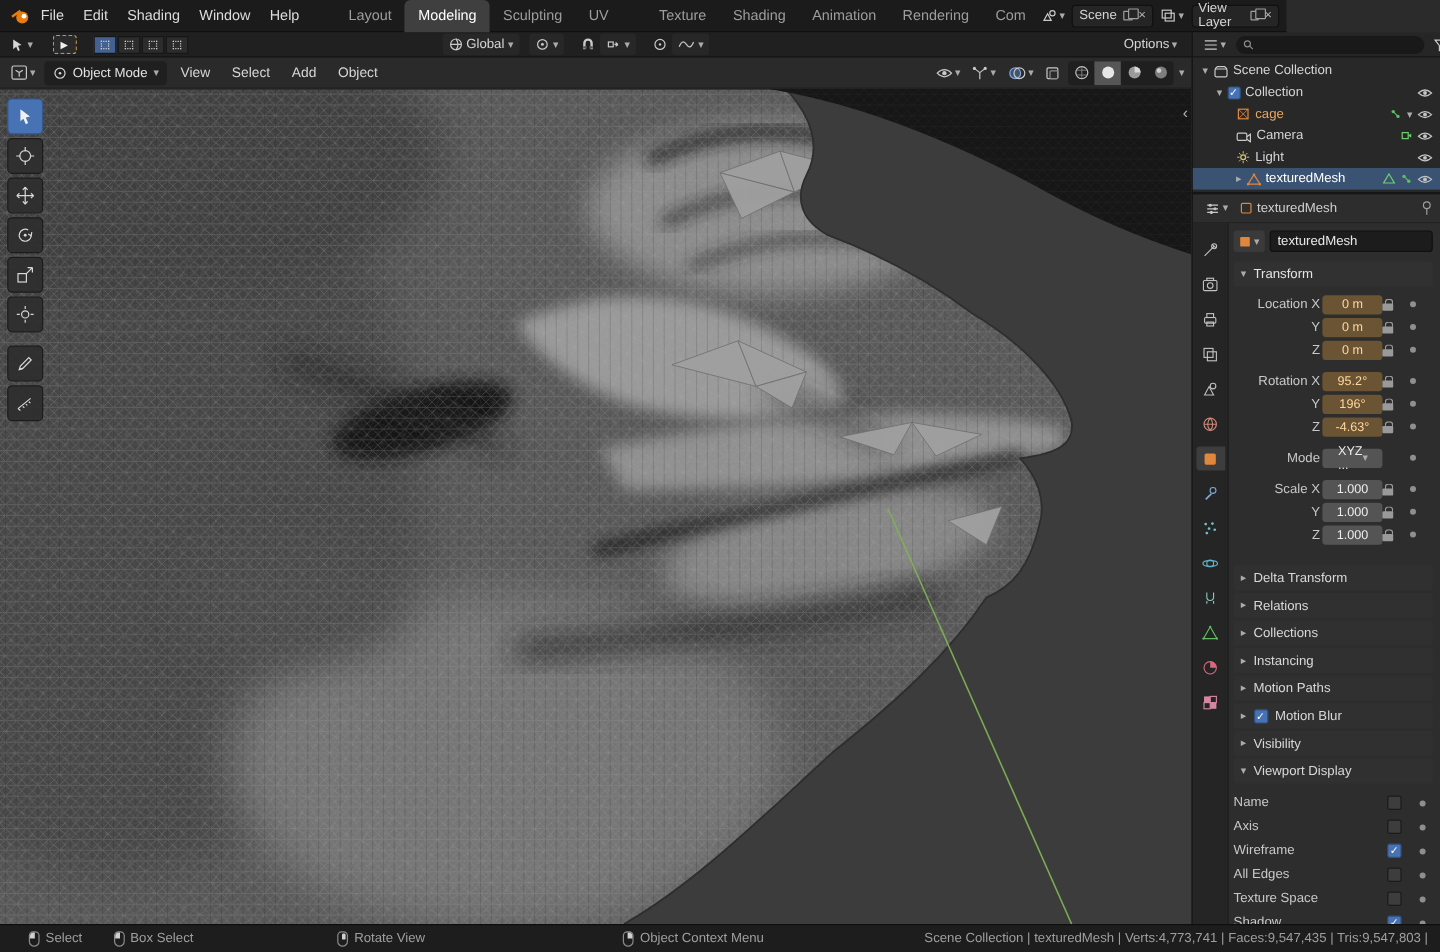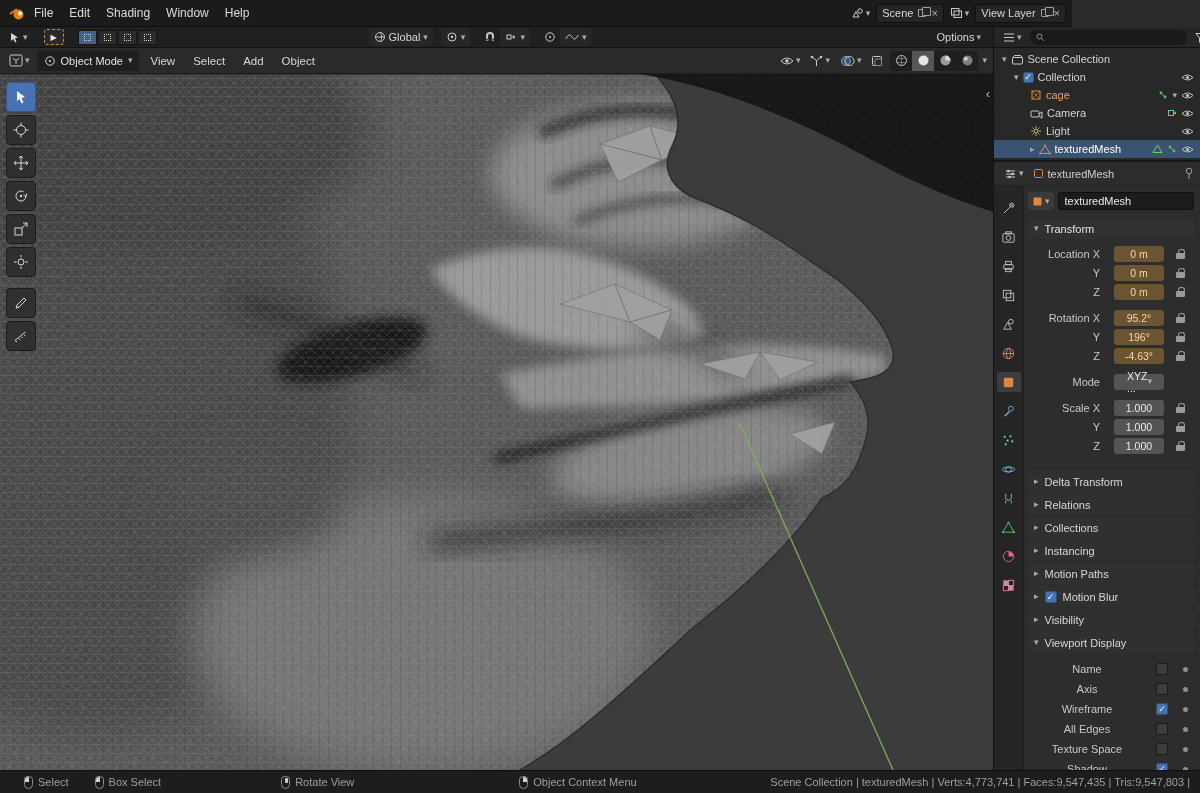--- a/index.html
+++ b/index.html
@@ -72,36 +72,36 @@
   .props-header{height:24px;display:flex;align-items:center;gap:5px;padding:0 6px;border-bottom:1px solid #232323}
   .breadcrumb{display:flex;align-items:center;gap:4px;color:#cfcfcf}
   .props-tabs{position:absolute;left:0;top:24px;bottom:0;width:30px;background:#252525;border-right:1px solid #1e1e1e;display:flex;flex-direction:column;align-items:center;gap:9px;padding-top:12px}
   .ptab{width:24px;height:20px;display:flex;align-items:center;justify-content:center;border-radius:3px 0 0 3px}
   .ptab.checked{background:#3d3d3d}
   .props-main{position:absolute;left:30px;right:0;top:24px;bottom:0;padding:6px 6px 0 4px;overflow:hidden}
   .namerow{display:flex;align-items:center;gap:4px;margin-bottom:8px}
   .miniDrop{display:flex;align-items:center;gap:2px;background:#3a3a3a;border-radius:3px;height:18px;padding:0 4px}
   .namefield{flex:1;height:18px;background:#1c1c1c;border:1px solid #101010;border-radius:3px;color:#e8e8e8;font-size:11px;padding:0 6px;font-family:"Liberation Sans",sans-serif;outline:none;min-width:0}
   .panelhdr{height:21px;display:flex;align-items:center;gap:6px;background:#313131;border-radius:3px;padding:0 6px;color:#e3e3e3;margin-bottom:5px}
-  .trow{display:grid;grid-template-columns:74px 50px 18px 14px;align-items:center;height:19px;column-gap:12px}
+  .trow{display:grid;grid-template-columns:74px 50px 18px 14px;align-items:center;height:19px;column-gap:0}
   .trow.mt{margin-top:7px}
   .tlabel{text-align:right;color:#c8c8c8;padding-right:2px;font-size:11px;white-space:nowrap}
   .tfield{height:16px;border-radius:3px;display:flex;align-items:center;justify-content:center;font-size:10.5px;background:#545454;color:#ececec}
   .tfield.amber{background:#6a5433;color:#ffd79e}
   .tfield.drop{justify-content:space-between;padding:0 13px}
   .lock{width:11px;height:12px;position:relative;display:inline-block}
   .lock::before{content:"";position:absolute;left:2px;top:1px;width:5px;height:4px;border:1px solid #9a9a9a;border-bottom:none;border-radius:3px 3px 0 0}
   .lock::after{content:"";position:absolute;left:0;top:5px;width:9px;height:6px;background:#9a9a9a;border-radius:1px}
   .kdot{width:5px;height:5px;border-radius:50%;background:#8f8f8f;justify-self:center}
   .panelrow{height:21px;display:flex;align-items:center;gap:6px;background:#303030;border-radius:2px;padding:0 6px;color:#d8d8d8;margin-top:2px}
   .checkbox{width:12px;height:12px;border-radius:2px;background:#3d3d3d;border:1px solid #1b1b1b;display:inline-flex;align-items:center;justify-content:center;font-size:9px;color:#fff;flex:none}
   .checkbox.checked{background:#4772b3;border-color:#30507f}
   .checkbox.checked::after{content:"✓"}
   .vdrow{display:grid;grid-template-columns:1fr 16px 18px;align-items:center;height:20px;column-gap:4px}
-  .vdlabel{text-align:center;color:#c8c8c8;padding-right:6px}
+  .vdlabel{text-align:left;color:#c8c8c8;padding-right:6px}
 
   
   .statusbar{position:absolute;left:0;top:770px;width:1200px;height:23px;background:#1d1d1d;border-top:1px solid #0e0e0e;display:flex;align-items:center;color:#9f9f9f;padding:0 10px;font-size:11px}
   .hint{display:flex;align-items:center;gap:5px;white-space:nowrap}
   .mouse{width:9px;height:13px;border:1px solid #8a8a8a;border-radius:4px 4px 5px 5px;position:relative;display:inline-block;flex:none}
   .mouse i{position:absolute;background:#cfcfcf;display:block}
   .m-left i{left:0;top:0;width:4px;height:5px;border-radius:3px 0 0 0}
   .m-mid i{left:3px;top:1px;width:3px;height:5px;border-radius:1px}
   .m-right i{right:0;top:0;width:4px;height:5px;border-radius:0 3px 0 0}
   .stats{margin-left:auto;white-space:nowrap;overflow:hidden;color:#9f9f9f}
@@ -121,20 +121,31 @@
           <circle cx="12" cy="8.5" r="2" fill="#fff"></circle>
         </svg>
     </span>
     <nav style="display:flex">
       <span class="menu">File</span>
       <span class="menu">Edit</span>
       <span class="menu">Shading</span>
       <span class="menu">Window</span>
       <span class="menu">Help</span>
     </nav>
+    <div class="tabs">
+      <span class="tab">Layout</span>
+      <span class="tab checked">Modeling</span>
+      <span class="tab">Sculpting</span>
+      <span class="tab">UV Editing</span>
+      <span class="tab">Texture Paint</span>
+      <span class="tab">Shading</span>
+      <span class="tab">Animation</span>
+      <span class="tab">Rendering</span>
+      <span class="tab">Com</span>
+    </div>
     <div class="tb-right">
       <span class="widget-ico">
         <svg class="ic" width="13" height="12" viewBox="0 0 13 12">
             <circle cx="9" cy="4" r="2.2" stroke="#c9c9c9" fill="none"></circle>
             <path d="M2,10 L5,4.5 L8,10 Z" stroke="#c9c9c9" fill="none"></path>
           </svg>
         <span class="chev">▾</span>
       </span>
       <span class="idpill">
         <span>Scene</span>

